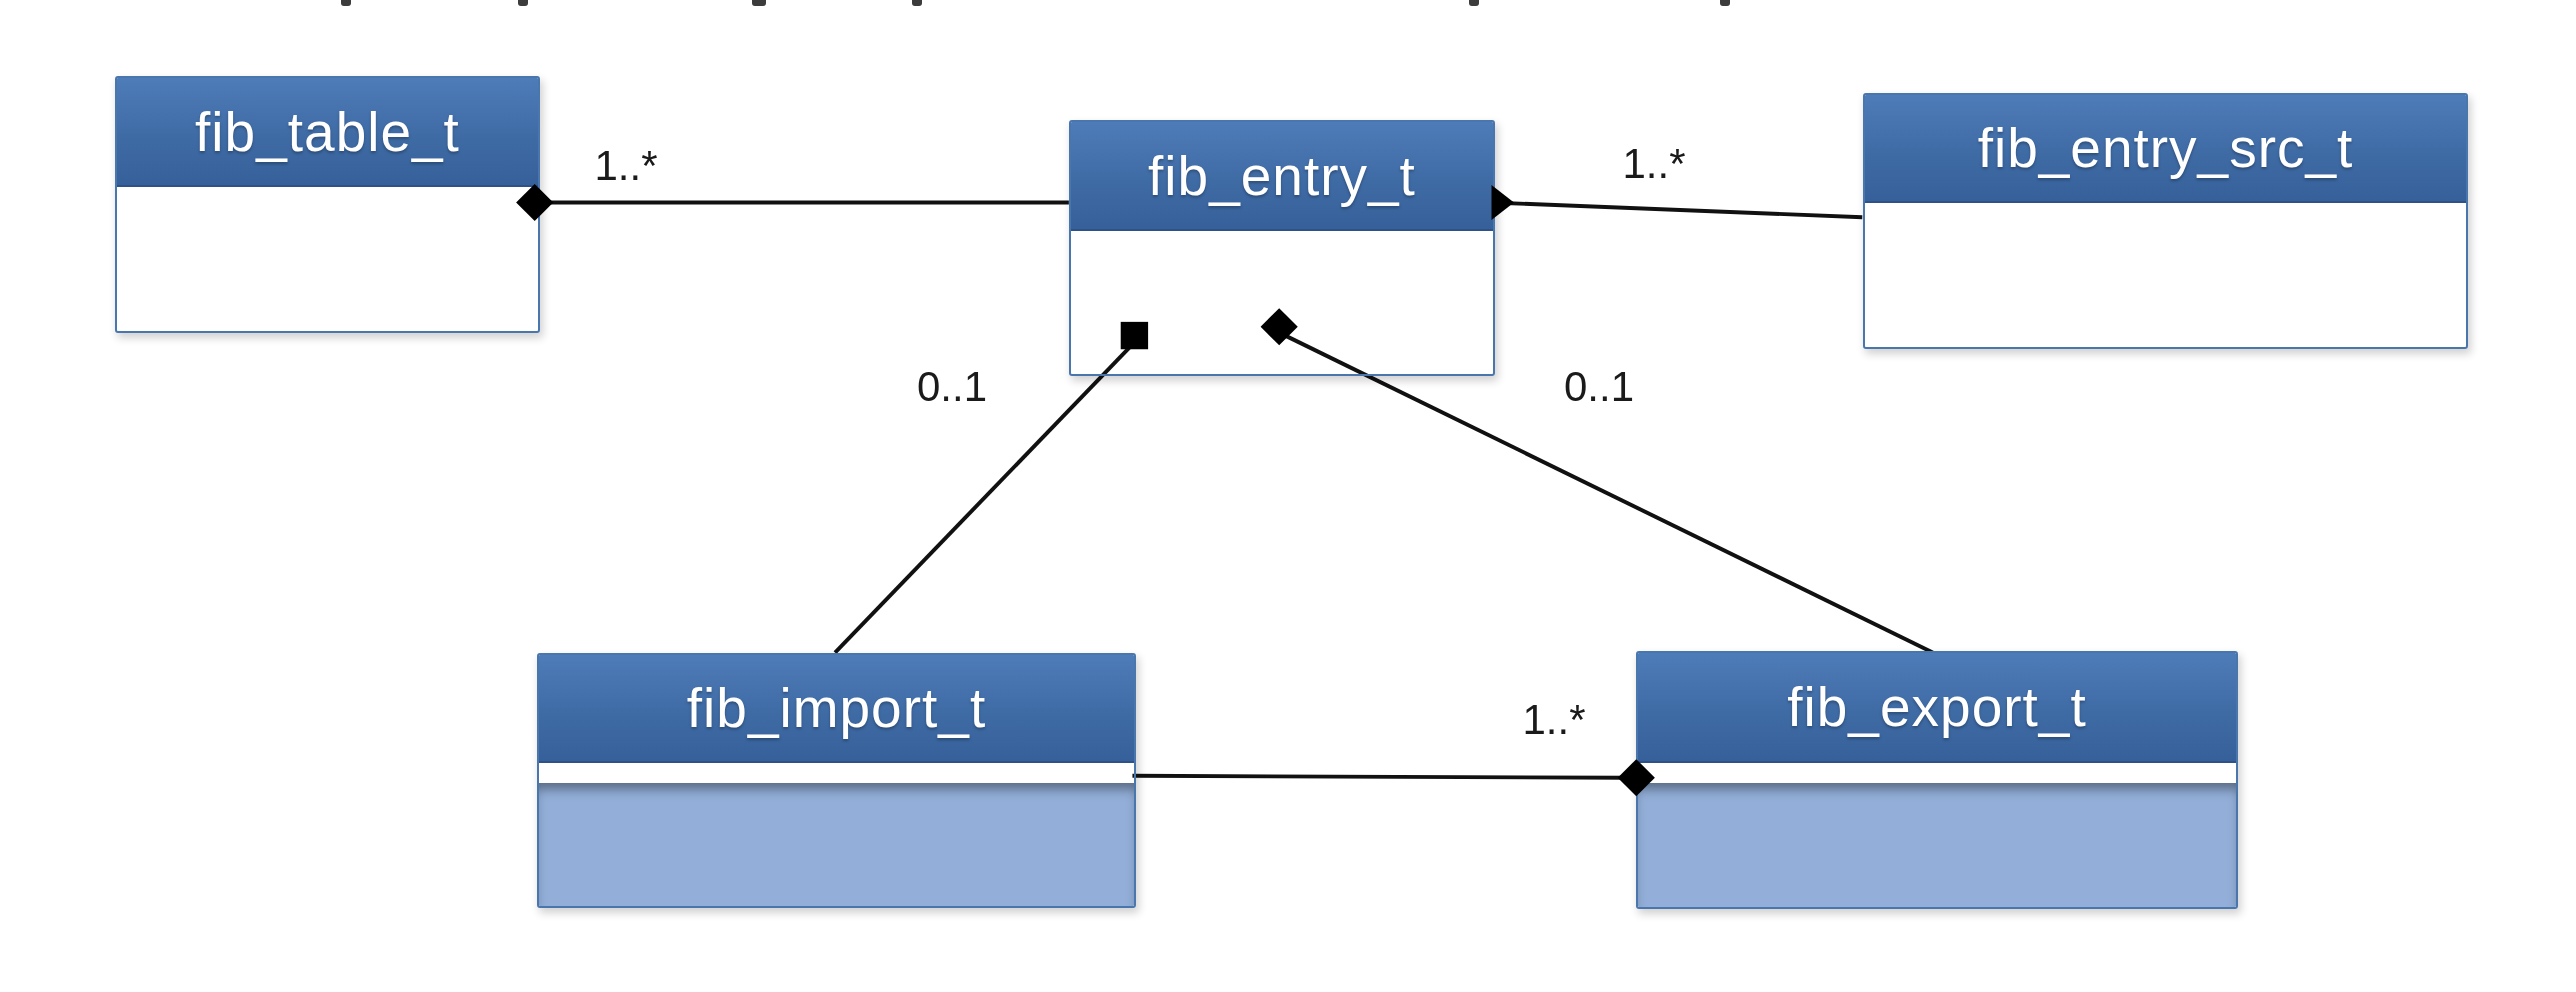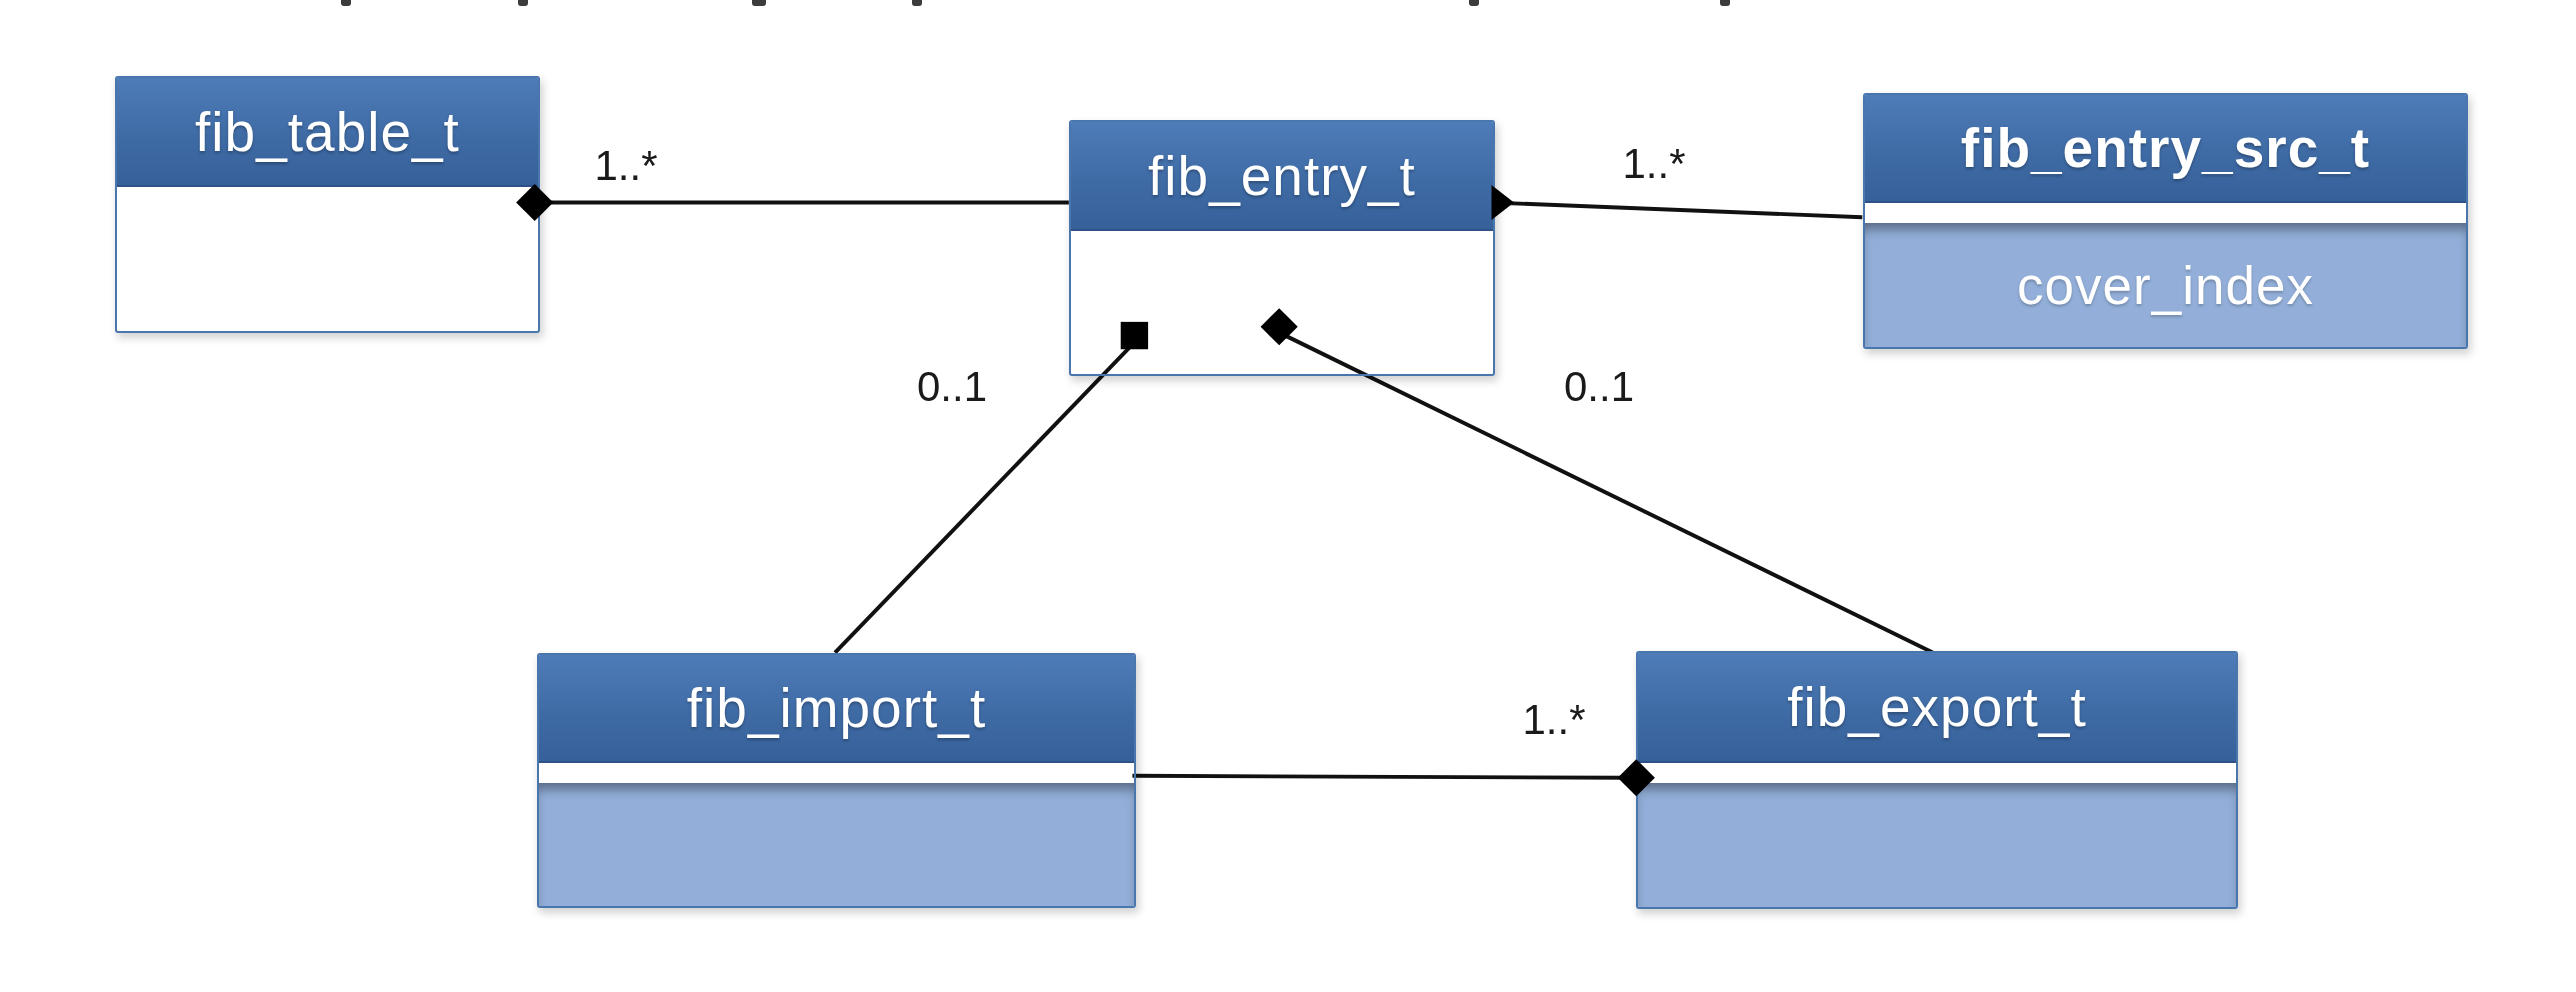--- a/index.html
+++ b/index.html
@@ -59,21 +59,21 @@
     letter-spacing: 1px;
     text-shadow: 0 2px 2.9px rgba(0,0,0,0.22);
   }
 
   
   .e-table  { left: 115px;  top: 76px;  width: 421px; height: 253px; }
   .e-table  .hdr { height: 107px; }
   .e-entry  { left: 1069px; top: 76px;  width: 422px; height: 252px; margin-top: 44px; }
   .e-entry  .hdr { height: 107px; }
   .e-src    { left: 1863px; top: 93px;  width: 601px; height: 252px; }
-  .e-src    .hdr { height: 106px; font-weight: bold; }
+  .e-src    .hdr { height: 106px; }
   .e-import { left: 537px;  top: 653px; width: 595px; height: 251px; }
   .e-import .hdr { height: 106px; }
   .e-export { left: 1636px; top: 651px; width: 598px; height: 254px; }
   .e-export .hdr { height: 108px; }
 
   .mult {
     position: absolute;
     transform: translate(-50%, -50%);
     font-size: 42px;
     color: var(--label, #1a1a1a);
@@ -111,21 +111,20 @@
   <div class="entity e-table">
     <div class="hdr">fib_table_t</div>
   </div>
 
   <div class="entity e-entry">
     <div class="hdr">fib_entry_t</div>
   </div>
 
   <div class="entity e-src">
     <div class="hdr">fib_entry_src_t</div>
-    <div class="bdy">cover_index</div>
   </div>
 
   <div class="entity e-import">
     <div class="hdr">fib_import_t</div>
     <div class="bdy"></div>
   </div>
 
   <div class="entity e-export">
     <div class="hdr">fib_export_t</div>
     <div class="bdy"></div>

